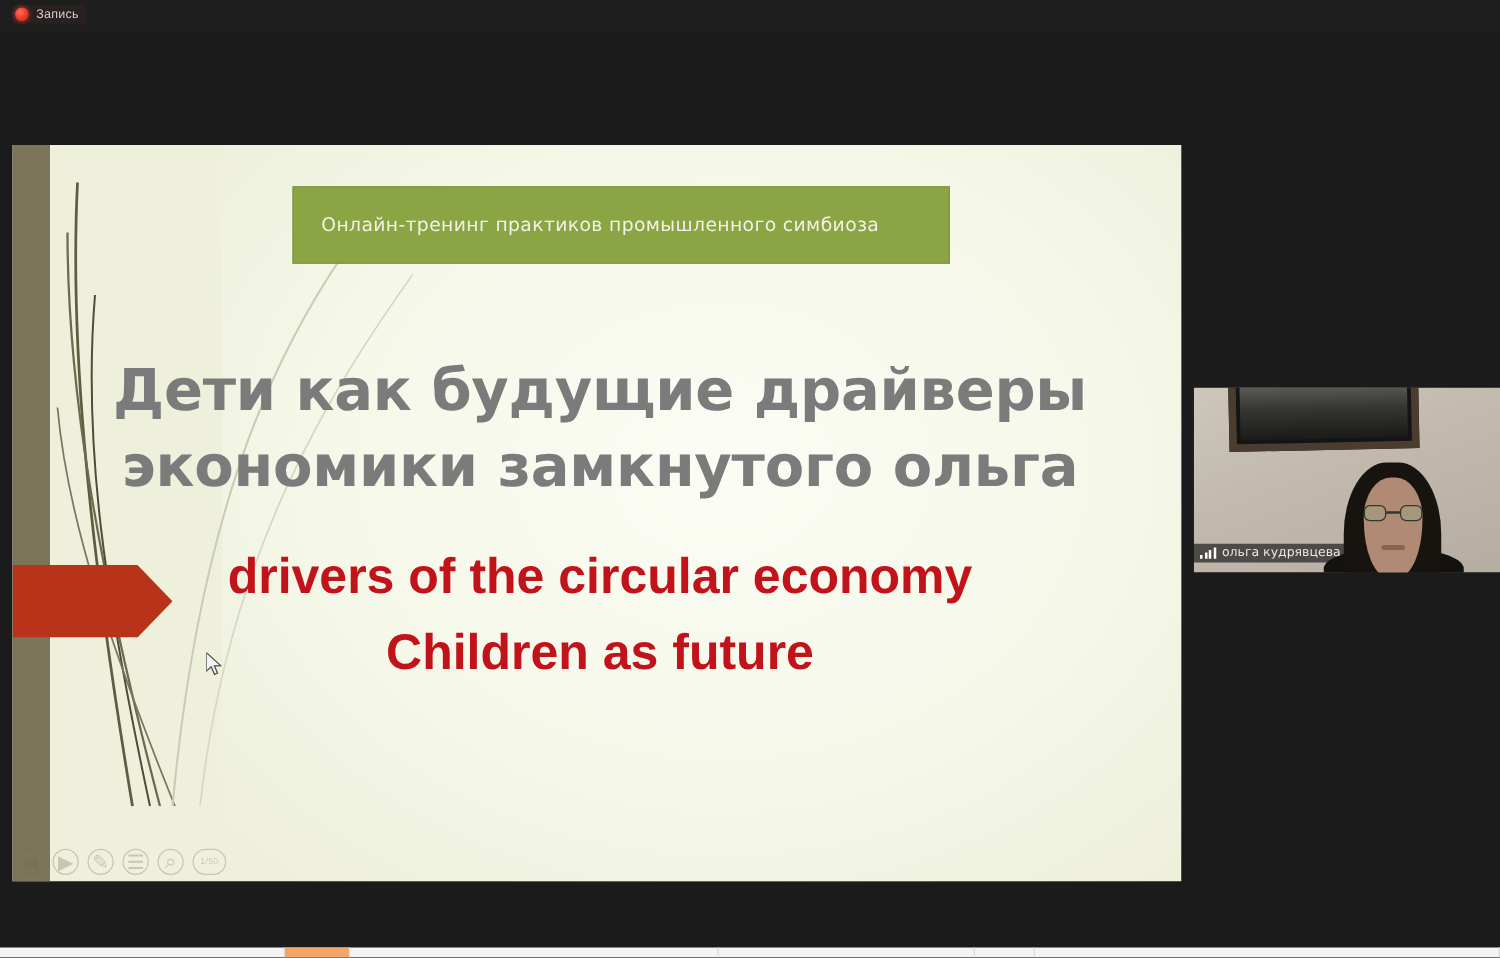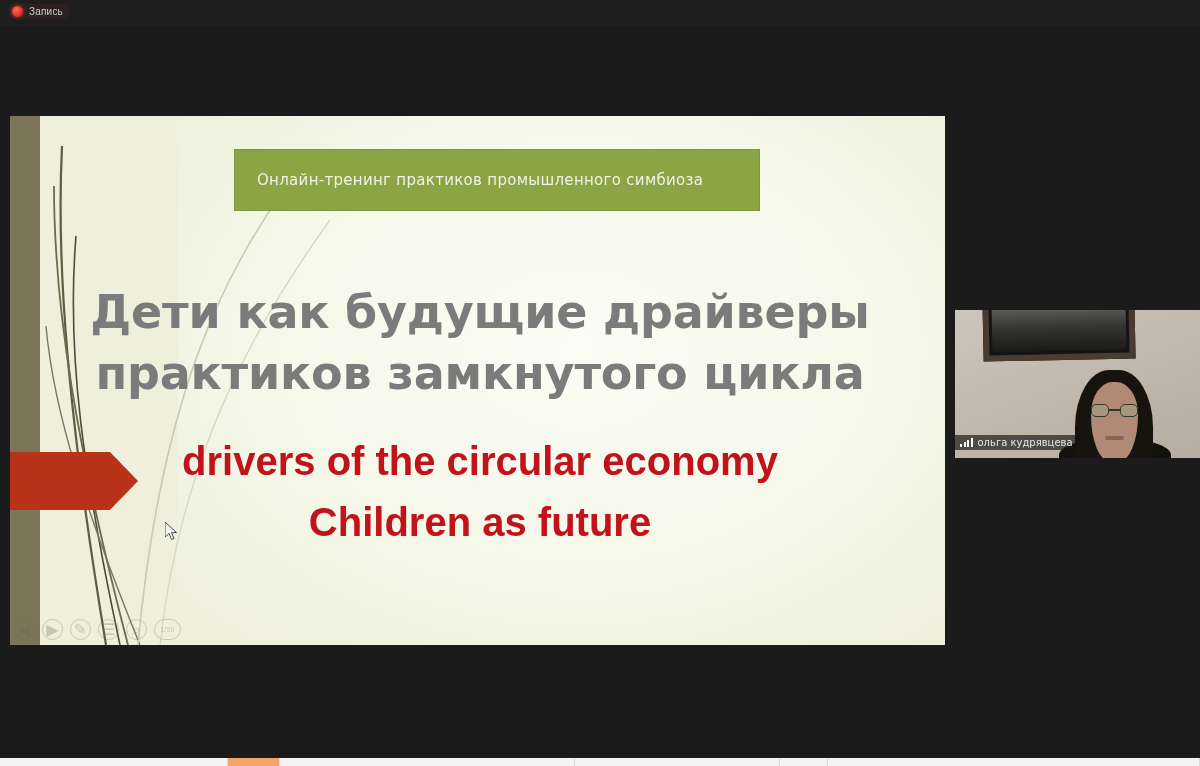--- a/index.html
+++ b/index.html
@@ -48,21 +48,21 @@
     font-size: 10px;
     color: #cfcfcf;
     letter-spacing: .2px;
     white-space: nowrap;
   }
 
   
   .slide {
     position: absolute;
     left: 10px; top: 116px;
-    width: 935px; height: 529px;
+    width: 935px; height: 589px;
     background: #eef0dc;
     overflow: hidden;
   }
   
   .slide-glow {
     position: absolute;
     left: 18%; top: -10%;
     width: 95%; height: 120%;
     background: radial-gradient(ellipse at 45% 45%, #fbfcf4 0%, #f6f8ea 42%, rgba(238,240,220,0) 78%);
     pointer-events: none;
@@ -305,21 +305,21 @@
     <svg class="red-arrow" viewBox="0 0 128 58" preserveAspectRatio="none">
       <polygon points="0,0 100,0 128,29 100,58 0,58" fill="#b8331a"></polygon>
     </svg>
 
     <div class="banner">
       <span class="banner-text">Онлайн-тренинг практиков промышленного симбиоза</span>
     </div>
 
     <div class="headline">
       <div>Дети как будущие драйверы</div>
-      <div>практиков замкнутого цикла</div>
+      <div>экономики замкнутого ольга</div>
     </div>
 
     <div class="subhead">
       <div>drivers of the circular economy</div>
       <div>Children as future</div>
     </div>
 
     <div class="slide-controls">
       <div class="ctl">◀</div>
       <div class="ctl">▶</div>

